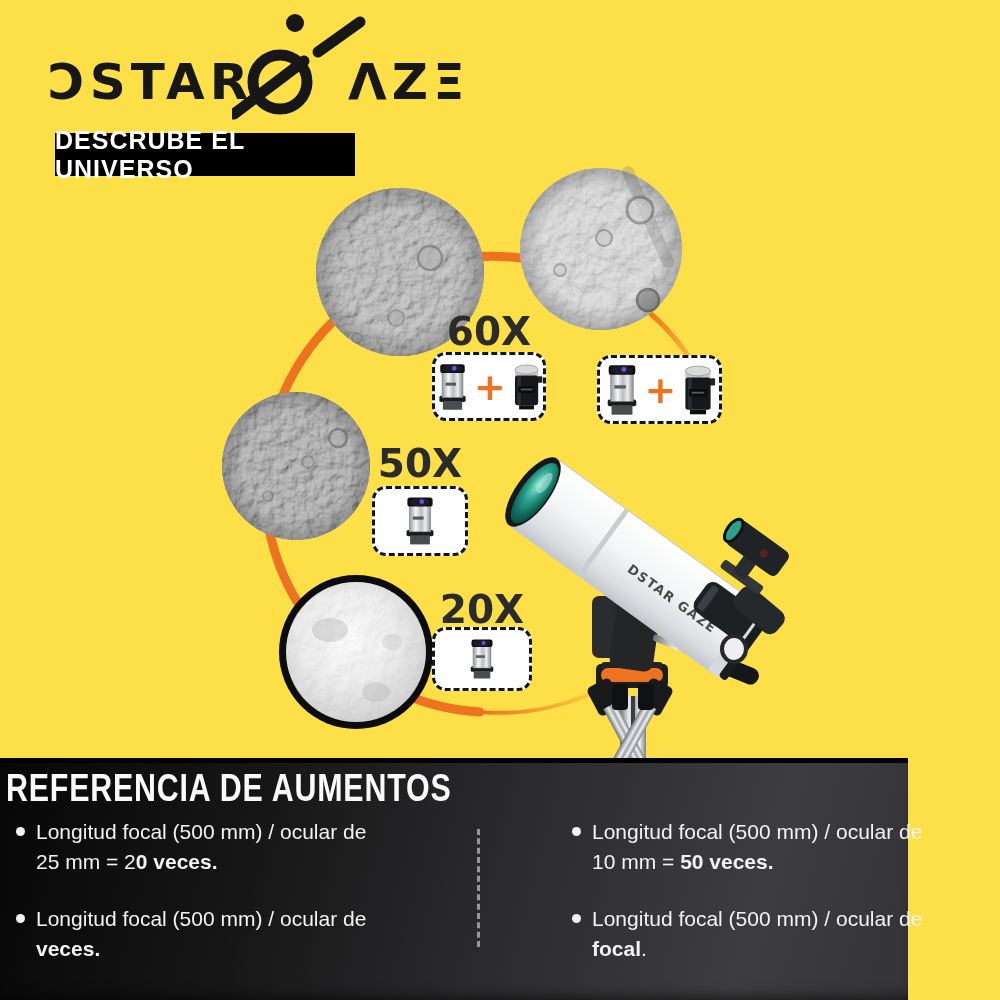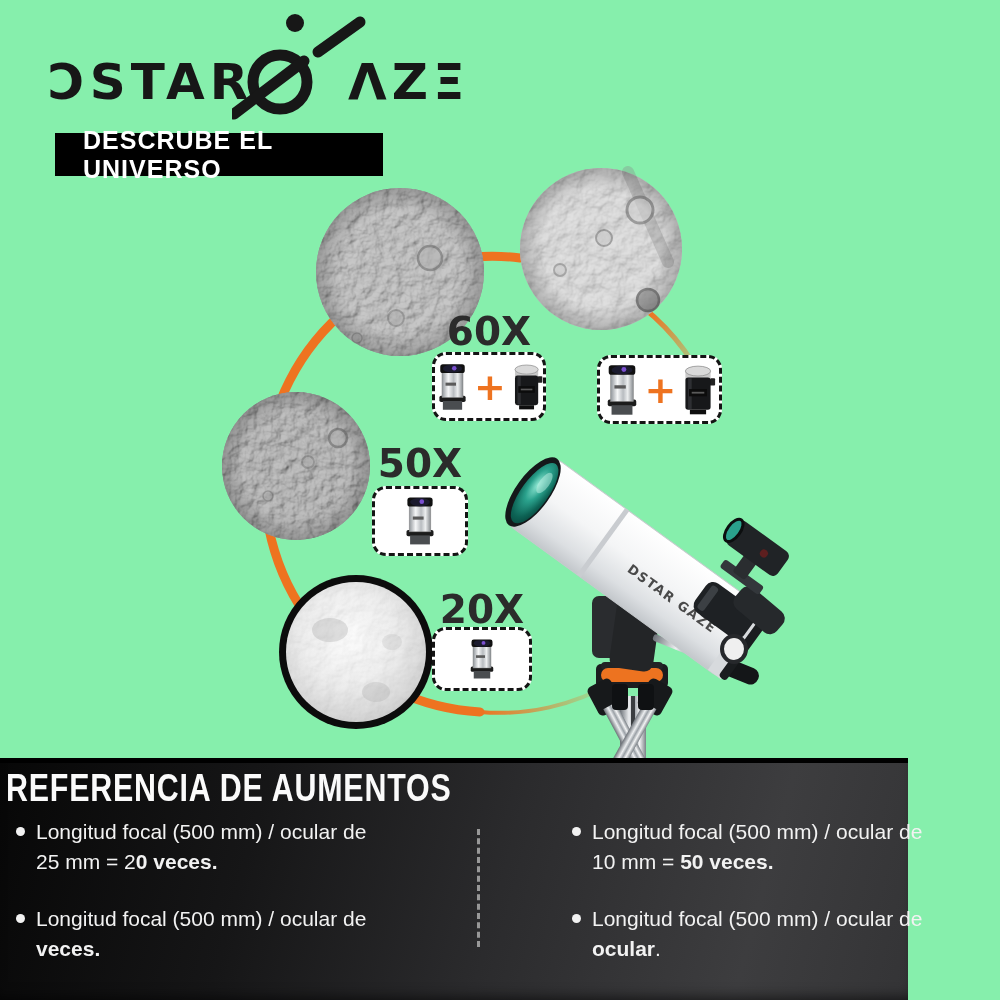--- a/index.html
+++ b/index.html
@@ -1,29 +1,29 @@
 <!DOCTYPE html>
 <html><head>
 <meta charset="utf-8">
 <style>
   html,body{margin:0;padding:0;background:#fff;}
-  .poster{position:relative;width:1000px;height:1000px;background:#86efac;overflow:hidden;
+  .poster{position:relative;width:1000px;height:1000px;background:#fde047;overflow:hidden;
           font-family:"Liberation Sans",sans-serif;}
 
   
   .logo{position:absolute;left:46px;top:20px;width:420px;height:110px;}
   .logo-word{position:absolute;top:37px;font-family:"DejaVu Sans",sans-serif;font-weight:700;
              font-size:50px;line-height:1;color:#171717;letter-spacing:5px;white-space:nowrap;}
   .logo-word.left{left:2px;}
   .logo-word.right{left:302px;}
   .logo-g{position:absolute;left:186px;top:-12px;}
 
   .tagline{position:absolute;left:55px;top:133px;width:300px;height:43px;background:#000;
            color:#fff;display:flex;align-items:center;justify-content:center;
-           font-weight:700;font-size:25px;letter-spacing:1px;padding-left:28px;}
+           font-weight:700;font-size:25px;letter-spacing:1px;}
 
   
   .hero-svg{position:absolute;left:0;top:0;}
 
   
   .mag-label{position:absolute;font-family:"DejaVu Sans",sans-serif;font-weight:700;
              font-size:39px;color:#2b2b2b;text-align:center;line-height:1;}
   .mag-box{position:absolute;border:3px dashed #141414;border-radius:14px;background:#fff;
            display:flex;align-items:center;justify-content:center;gap:3px;box-sizing:border-box;}
   .plus{color:#EE7320;font-weight:700;font-size:38px;line-height:1;margin:0 1px;
@@ -362,19 +362,19 @@
         <span class="dot"></span>
         <div class="lines">
             <div><span>Longitud focal (500 mm) / ocular de</span></div>
             <div><span>10 mm = </span><span class="b">50 veces.</span></div>
           </div>
       </div>
       <div class="bullet">
         <span class="dot"></span>
         <div class="lines">
             <div><span>Longitud focal (500 mm) / ocular de</span></div>
-            <div><span class="b">ocular</span><span>.</span></div>
+            <div><span class="b">focal</span><span>.</span></div>
           </div>
       </div>
     </div>
   </section>
 
 </div>
 
 </body></html>

